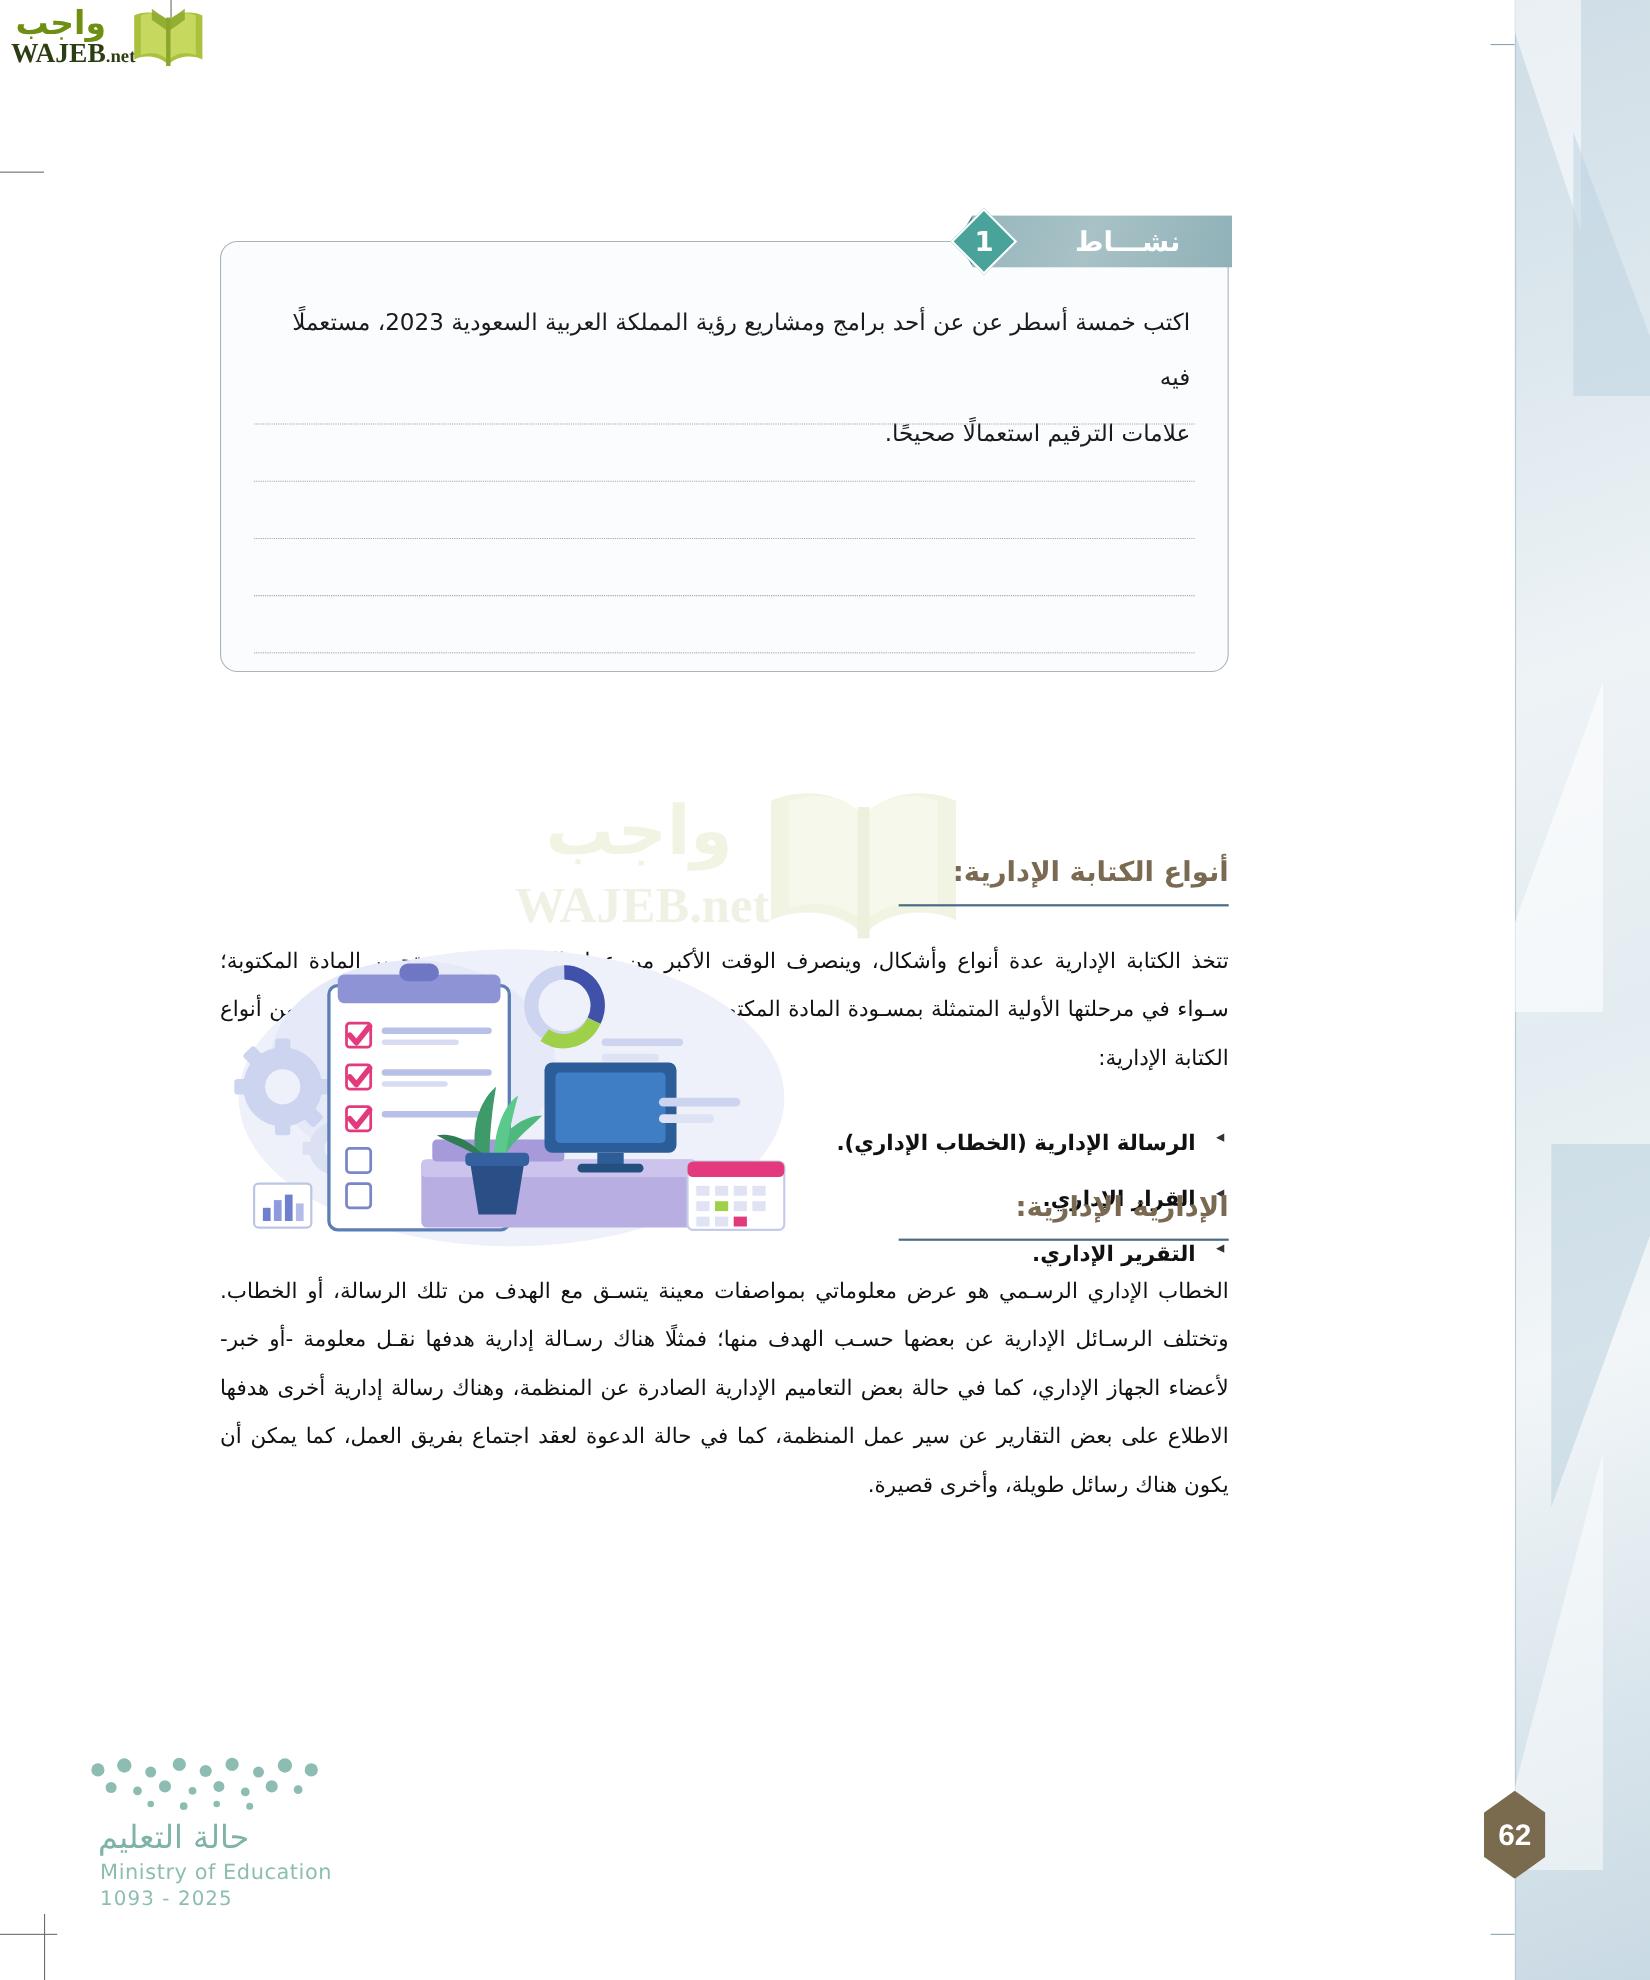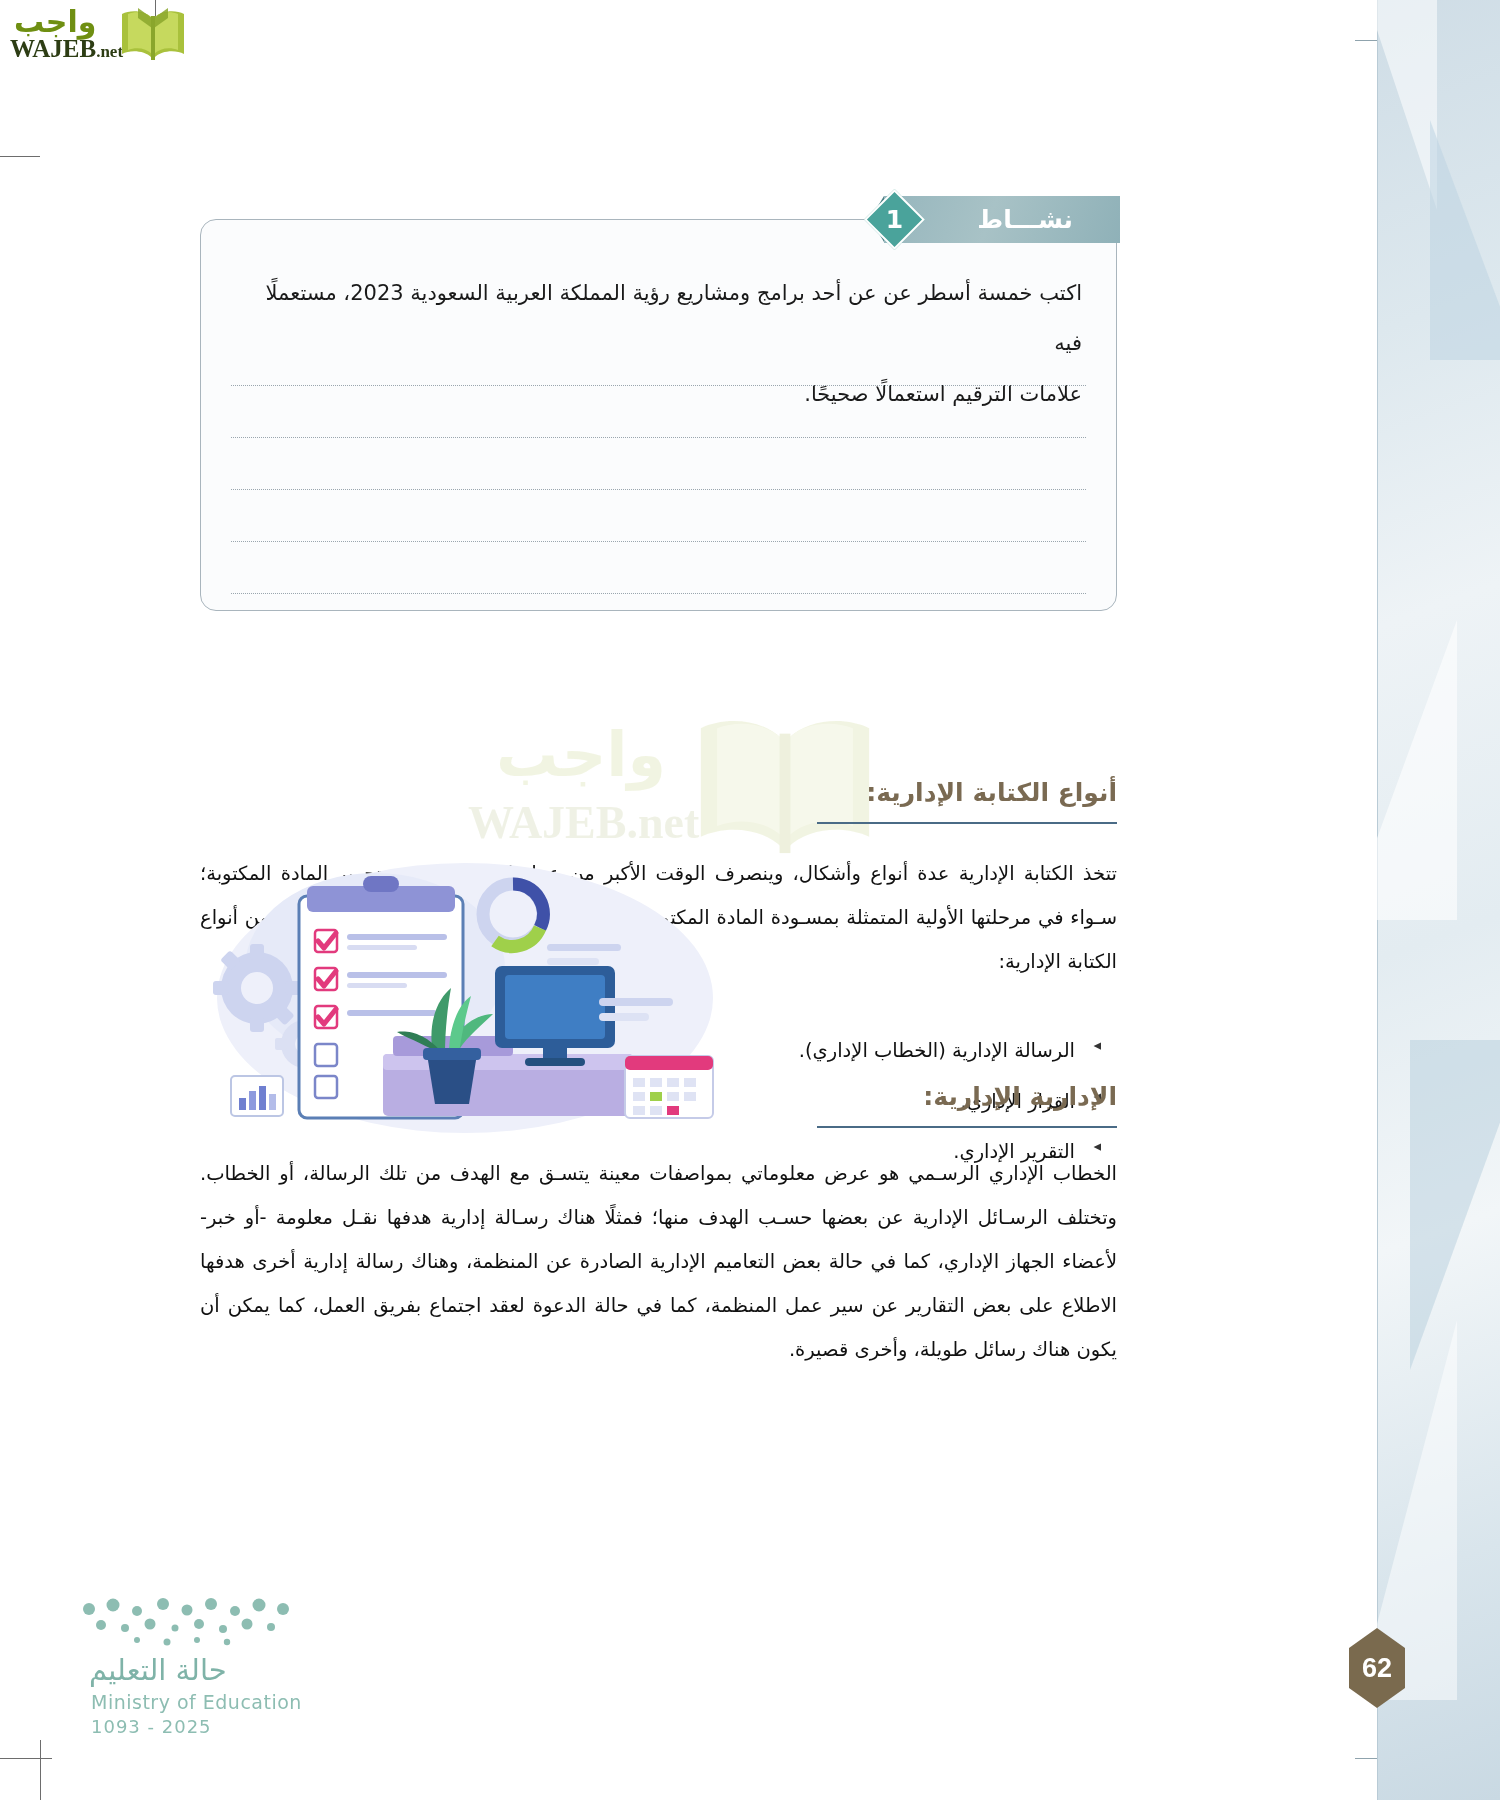--- a/index.html
+++ b/index.html
@@ -258,26 +258,26 @@
     font-family: "DejaVu Sans", sans-serif;
     font-size: 19.5px;
     line-height: 2.25;
     color: #111111;
   }
   .bullet-list {
     position: absolute;
     direction: rtl;
     text-align: right;
     list-style: none;
-    margin: 16px;
+    margin: 4px;
     padding: 0;
     font-size: 19.5px;
     line-height: 2.6;
     color: #111111;
-    font-weight: normal;
+    font-weight: bold;
   }
   .bullet-list li {
     position: relative;
     padding-right: 26px;
   }
   .bullet-list li::before {
     content: "◂";
     position: absolute;
     right: 0;
     top: 0;

